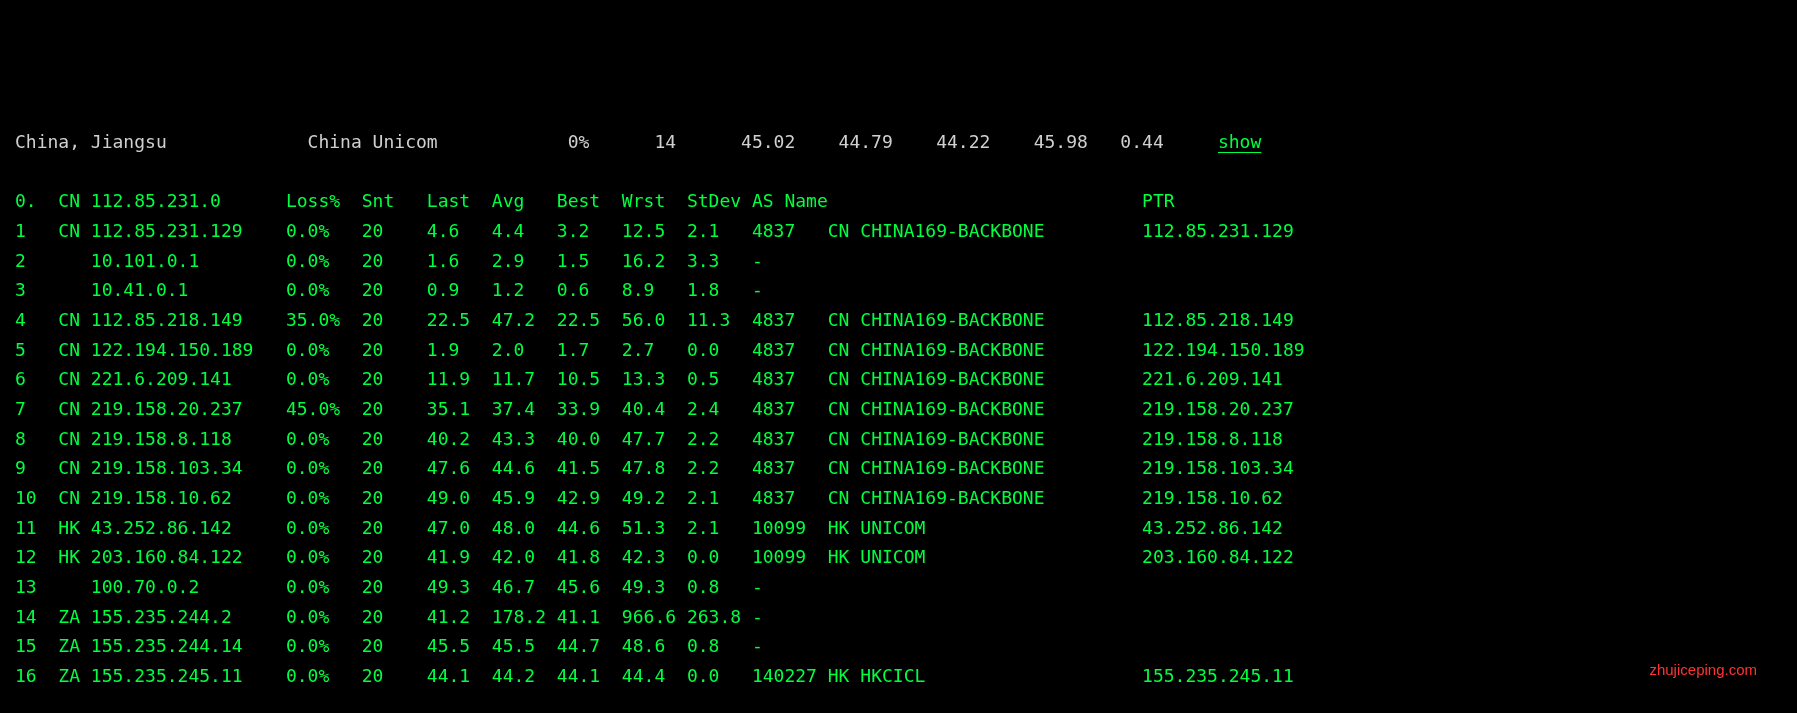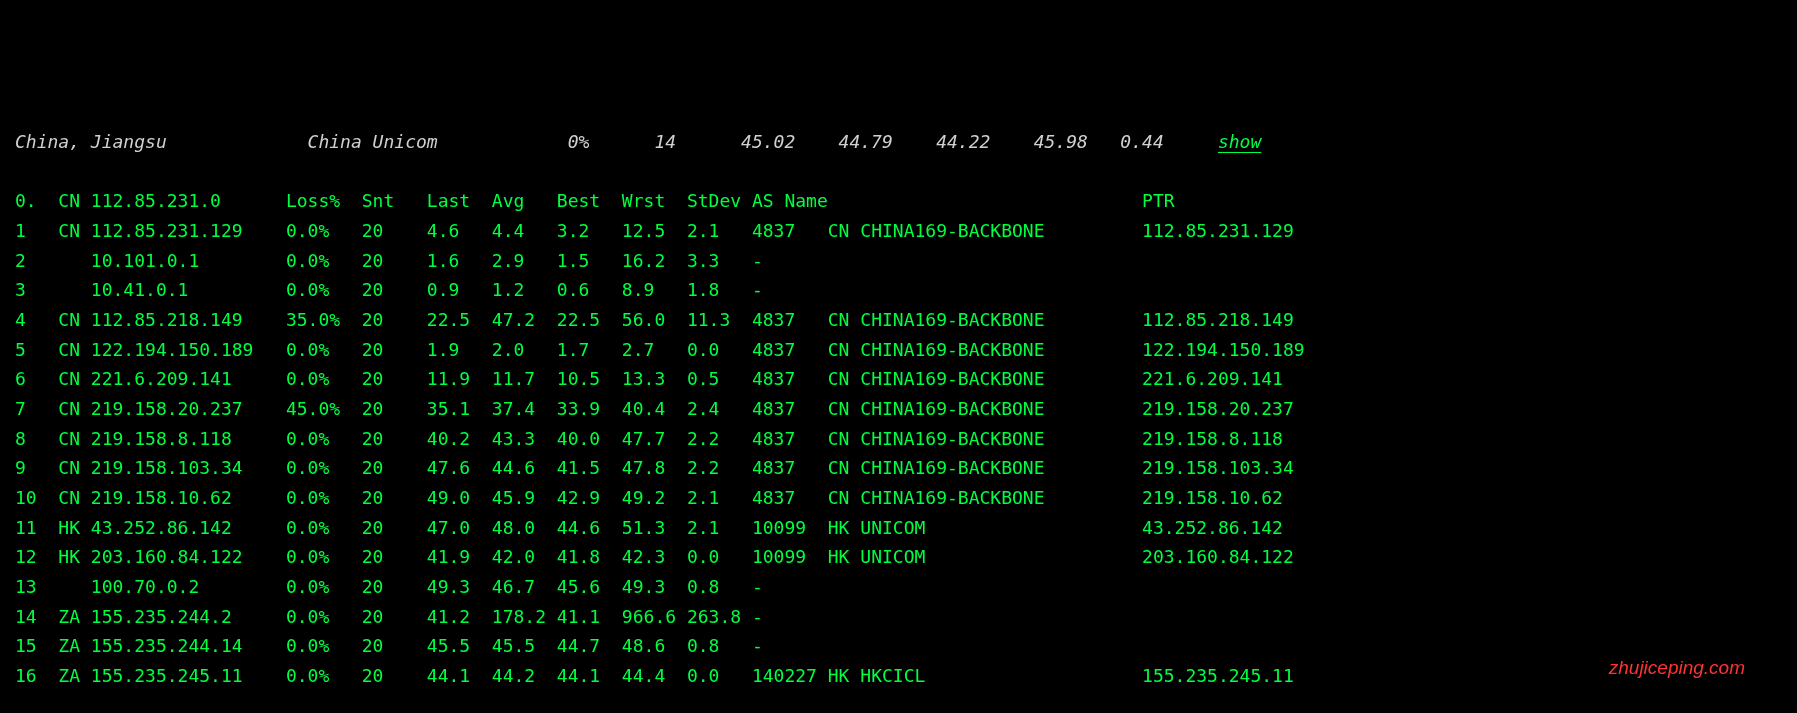--- a/index.html
+++ b/index.html
@@ -10,43 +10,41 @@
     font-family: "Consolas", "Menlo", "Monaco", monospace;
     font-size: 18px;
     line-height: 1.65;
     white-space: pre;
     width: 1797px;
     box-sizing: border-box;
   }
   .header-row {
     color: #d0d0d0;
     margin-bottom: 1.4em;
-    font-style: italic;
   }
   .header-row .show {
     color: #00ff41;
     text-decoration: underline;
     text-decoration-color: #00ff41;
     text-underline-offset: 4px;
   }
   .row {
     display:block;
   }
   .u {
     text-decoration-color: #007722;
     text-underline-offset: 4px;
   }
   .watermark {
     position: absolute;
-    right: 52px;
+    right: 40px;
     bottom: 30px;
     color: #ff3333;
     font-family: Arial, sans-serif;
-    font-size: 19px;
-    font-style: italic;
+    font-size: 15px;
     pointer-events:none;
   }
 </style>
 </head>
 <body>
 
 
 
 <div id="out"><span class="header-row">China, Jiangsu             China Unicom            0%      14      45.02    44.79    44.22    45.98   0.44     <span class="show">show</span></span>
 

